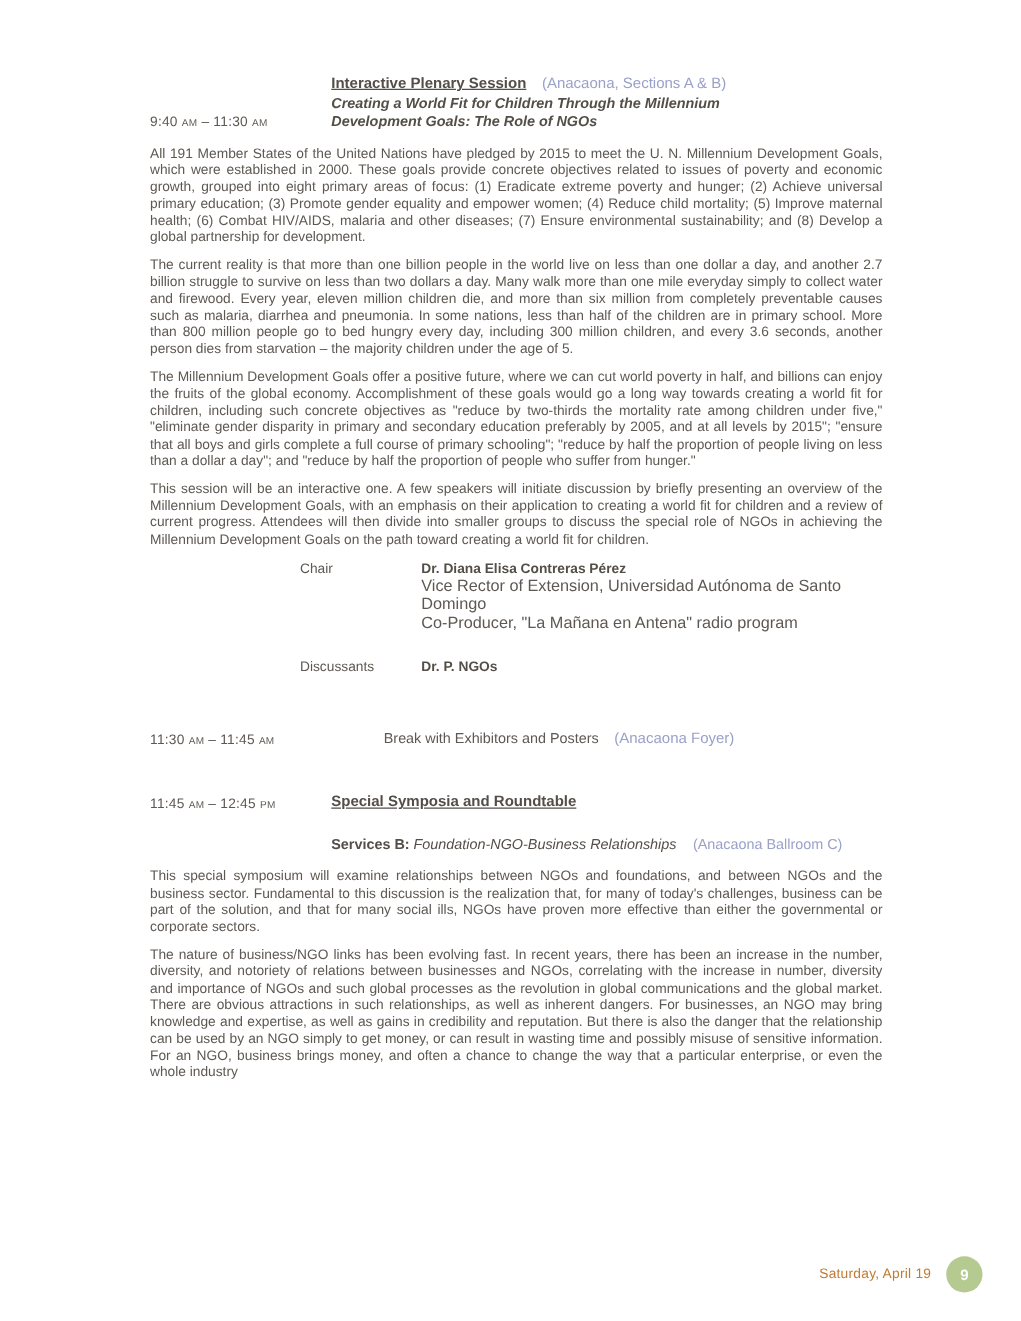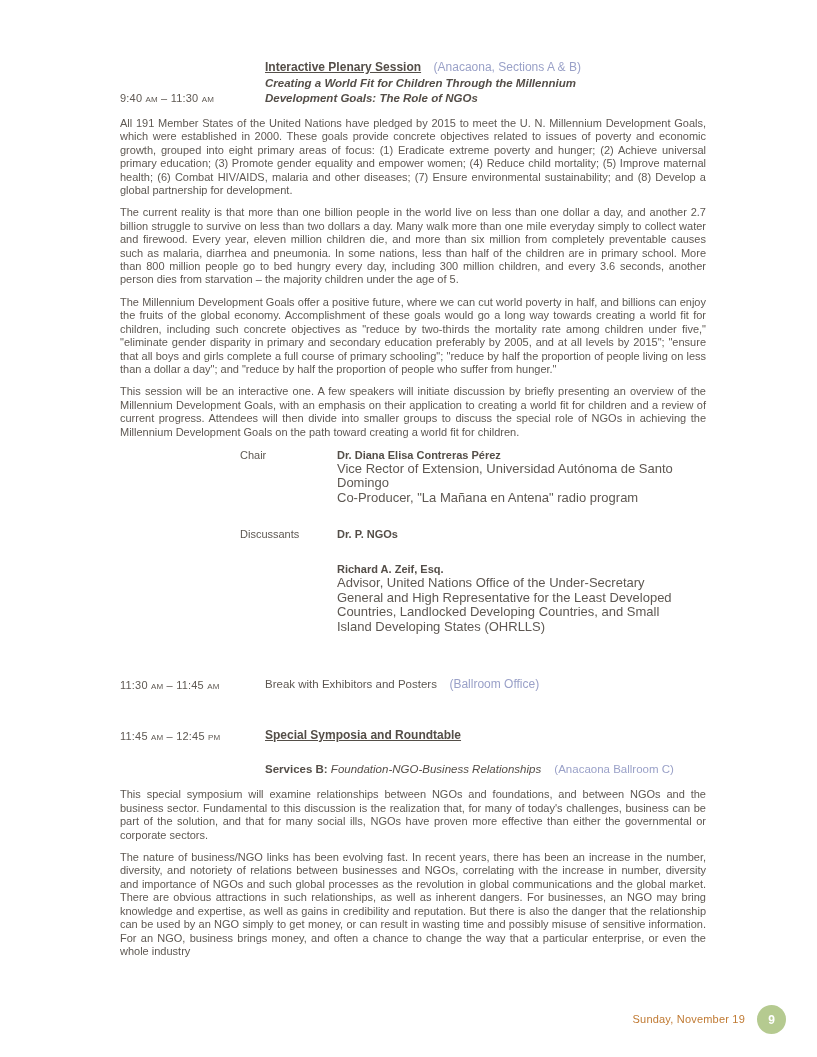--- a/index.html
+++ b/index.html
@@ -90,21 +90,21 @@
     color: #544e48;
   }
   .person-role {
     font-size: 13px;
     line-height: 14.5px;
     color: #5e5852;
     max-width: 345px;
   }
   .chair-block { margin-bottom: 22px; }
   
-  .break-row { margin-top: 40px; }
+  .break-row { margin-top: 40px; gap: 42px; }
   .break-title {
     font-size: 11.5px;
     line-height: 14px;
     color: #5e5852;
   }
   .symposia-row { margin-top: 33px; }
   .symposium-line {
     margin-top: 19px;
     margin-left: 145px;
     font-size: 11.5px;
@@ -181,33 +181,29 @@
           <div class="person-role">Co-Producer, "La Mañana en Antena" radio program</div>
         </div>
       </div>
 
       <div class="people-row">
         <div class="people-label">Discussants</div>
         <div class="people-info">
           <div class="person">
             <div class="person-name">Dr. P. NGOs</div>
           </div>
-          <div class="person">
-            <div class="person-name">Richard A. Zeif, Esq.</div>
-            <div class="person-role">Advisor, United Nations Office of the Under-Secretary General and High Representative for the Least Developed Countries, Landlocked Developing Countries, and Small Island Developing States (OHRLLS)</div>
-          </div>
         </div>
       </div>
     </div>
 
     <div class="sched-row break-row">
       <div class="time-col">11:30 am  –  11:45 am</div>
       <div class="sess-col">
         <span class="break-title">Break with Exhibitors and Posters</span>
-        <span class="sess-loc">(Ballroom Office)</span>
+        <span class="sess-loc">(Anacaona Foyer)</span>
       </div>
     </div>
 
     <div class="sched-row symposia-row">
       <div class="time-col">11:45 am – 12:45 pm</div>
       <div class="sess-col">
         <span class="sess-title">Special Symposia and Roundtable</span>
       </div>
     </div>
 
@@ -217,17 +213,17 @@
       <span class="symp-loc">(Anacaona Ballroom C)</span>
     </div>
 
     <div class="para-group">
       <p class="body">This special symposium will examine relationships between NGOs and foundations, and between NGOs and the business sector. Fundamental to this discussion is the realization that, for many of today's challenges, business can be part of the solution, and that for many social ills, NGOs have proven more effective than either the governmental or corporate sectors.</p>
       <p class="body">The nature of business/NGO links has been evolving fast.  In recent years, there has been an increase in the number, diversity, and notoriety of relations between businesses and NGOs, correlating with the increase in number, diversity and importance of NGOs and such global processes as the revolution in global communications and the global market. There are obvious attractions in such relationships, as well as inherent dangers.  For businesses, an NGO may bring knowledge and expertise, as well as gains in credibility and reputation. But there is also the danger that the relationship can be used by an NGO simply to get money, or can result in wasting time and possibly misuse of sensitive information. For an NGO, business brings money, and often a chance to change the way that a particular enterprise, or even the whole industry</p>
     </div>
 
   </div>
 
-  <div class="footer-date">Sunday, November 19</div>
+  <div class="footer-date">Saturday, April 19</div>
   <div class="page-badge">
     <span>9</span>
   </div>
 </div>
 
 </body></html>

